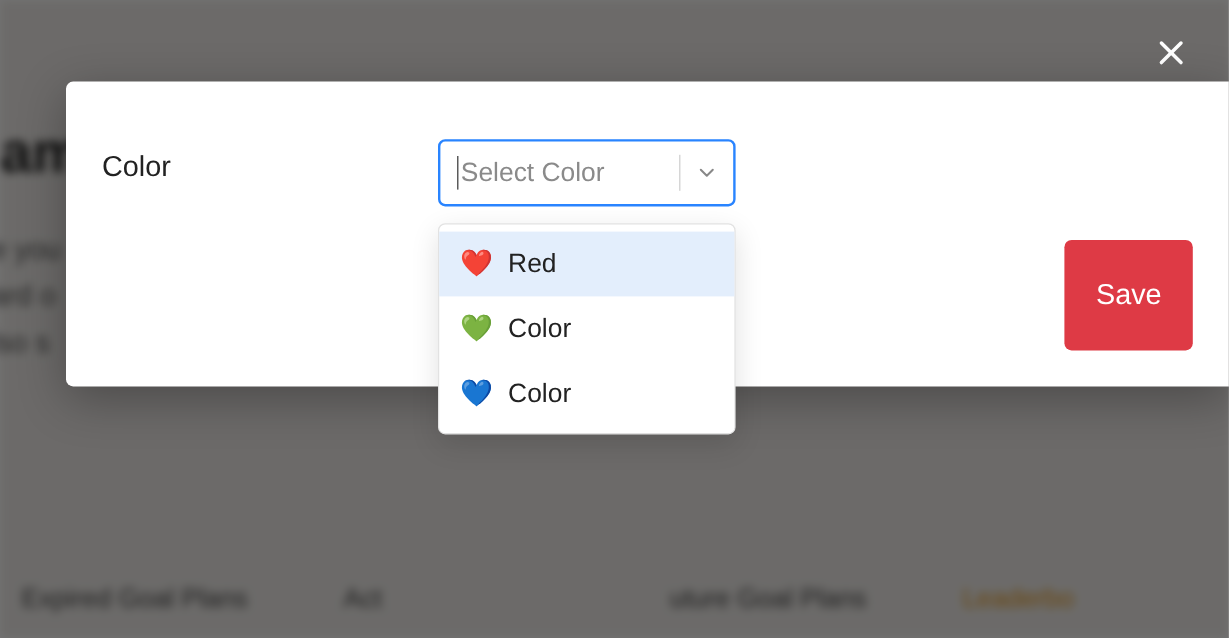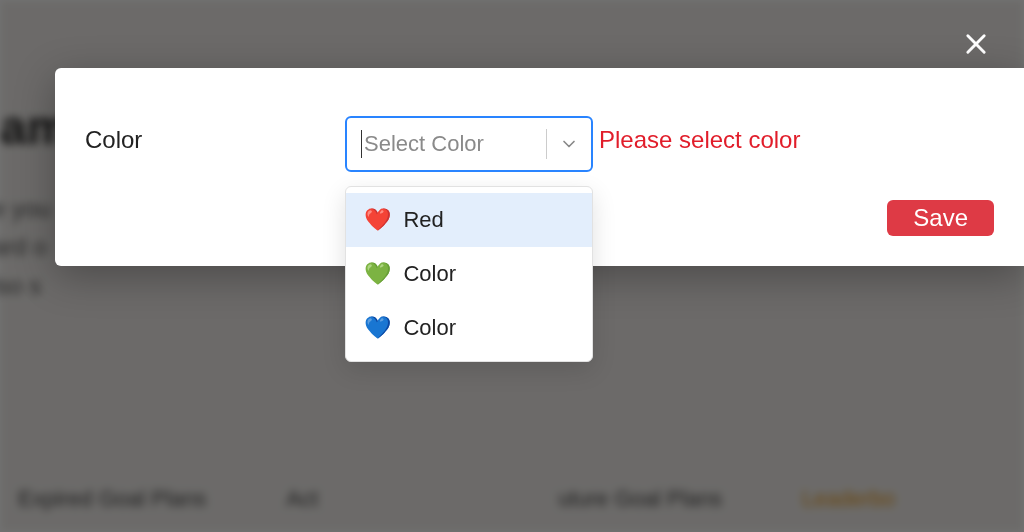--- a/index.html
+++ b/index.html
@@ -38,20 +38,21 @@
     }
     .modal-title {
       font-size: 40px;
       font-weight: 700;
       color: #1a1a1a;
     }
     .modal-body {
       padding: 48px 30px 28px 30px;
       display: flex;
       align-items: flex-start;
+      gap: 20px;
     }
     .field-label {
       font-size: 24px;
       color: #222;
       width: 260px;
       padding-top: 10px;
     }
     .select-wrap { position: relative; }
     .select-control {
       display: flex;
@@ -116,21 +117,21 @@
       display: flex;
       justify-content: flex-end;
       padding: 0 30px 30px 30px;
     }
     .save-btn {
       background: #de3a45;
       color: #fff;
       font-size: 24px;
       border: none;
       border-radius: 6px;
-      padding: 4px 26px;
+      padding: 32px 26px;
       cursor: pointer;
     }
   </style>
 </head>
 <body>
 
 <div class="backdrop">
   <div class="bg-text-1">am</div>
   <div class="bg-text-2" style="white-space:pre;">e you
 ard o
@@ -180,19 +181,18 @@
           <span class="option-icon">💚</span>
           <span>Color</span>
         </div>
         <div class="dropdown-option">
           <span class="option-icon">💙</span>
           <span>Color</span>
         </div>
       </div>
     </div>
 
-    <div class="validation-msg">Please select color</div>
   </div>
 
   <div class="modal-footer">
     <button class="save-btn">Save</button>
   </div>
 </div>
 
 </body></html>

